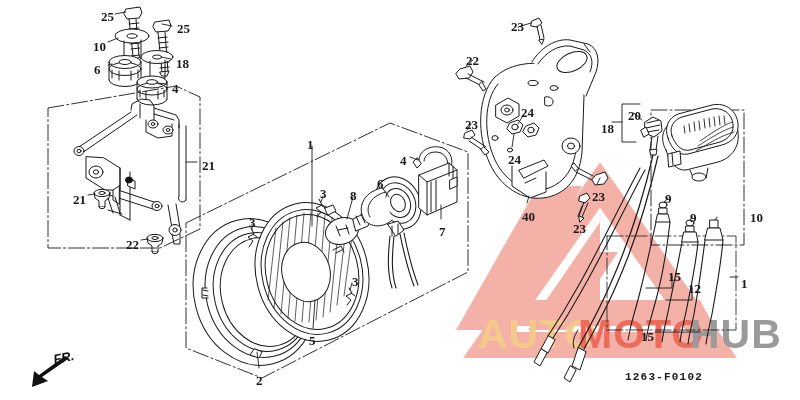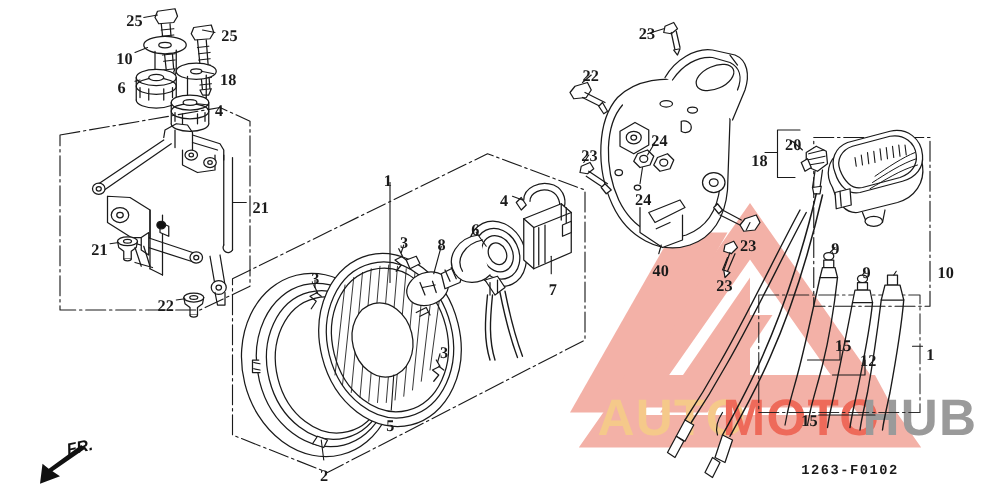--- a/index.html
+++ b/index.html
@@ -21,21 +21,21 @@
     -webkit-user-select:none;user-select:none;
   }
   #fr-label{
     position:absolute;left:55px;top:352px;
     font-family:"Liberation Sans", sans-serif;
     font-size:13px;font-weight:700;font-style:italic;color:#111;
     transform:rotate(-12deg);transform-origin:left bottom;
     white-space:nowrap;
   }
   #partno{
-    position:absolute;left:641px;top:371px;
+    position:absolute;left:625px;top:371px;
     font-family:"Liberation Mono", monospace;
     font-size:11px;font-weight:700;letter-spacing:1.2px;color:#1a1a1a;
     white-space:nowrap;
   }
   .wm-text{
     font-family:"Liberation Sans", sans-serif;
     font-weight:700;
     font-size:41px;
     letter-spacing:1px;
   }

